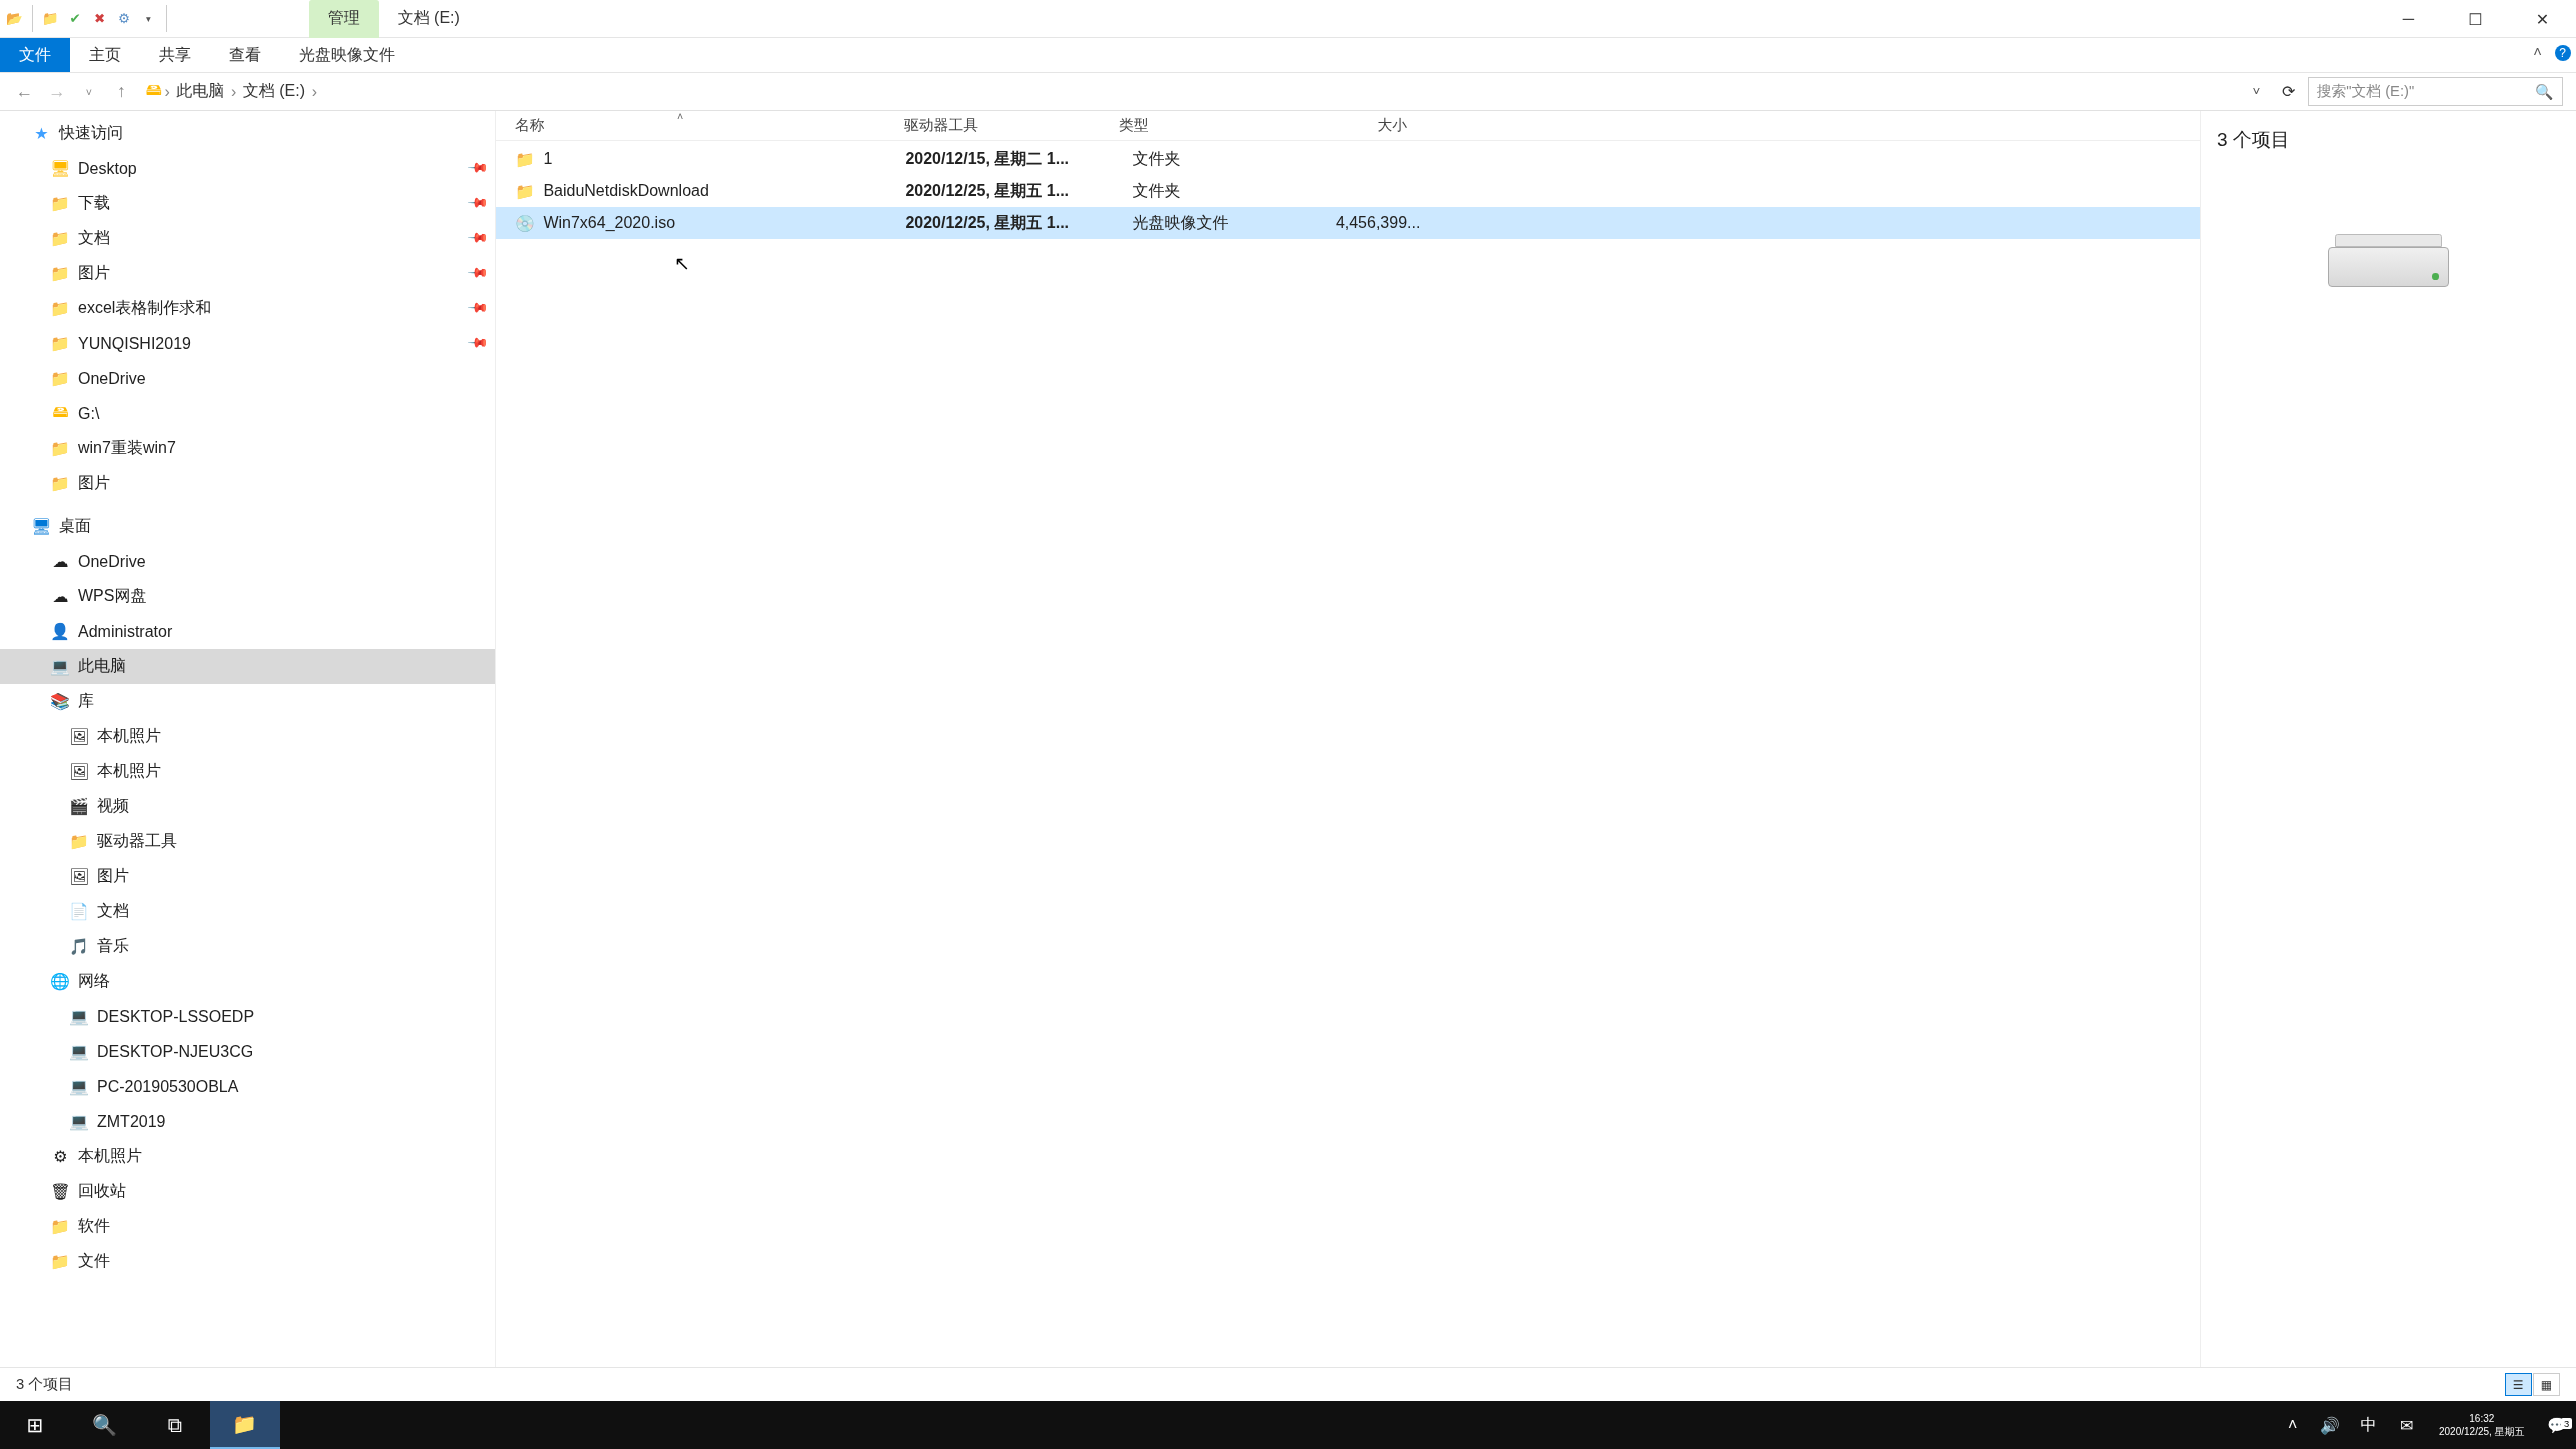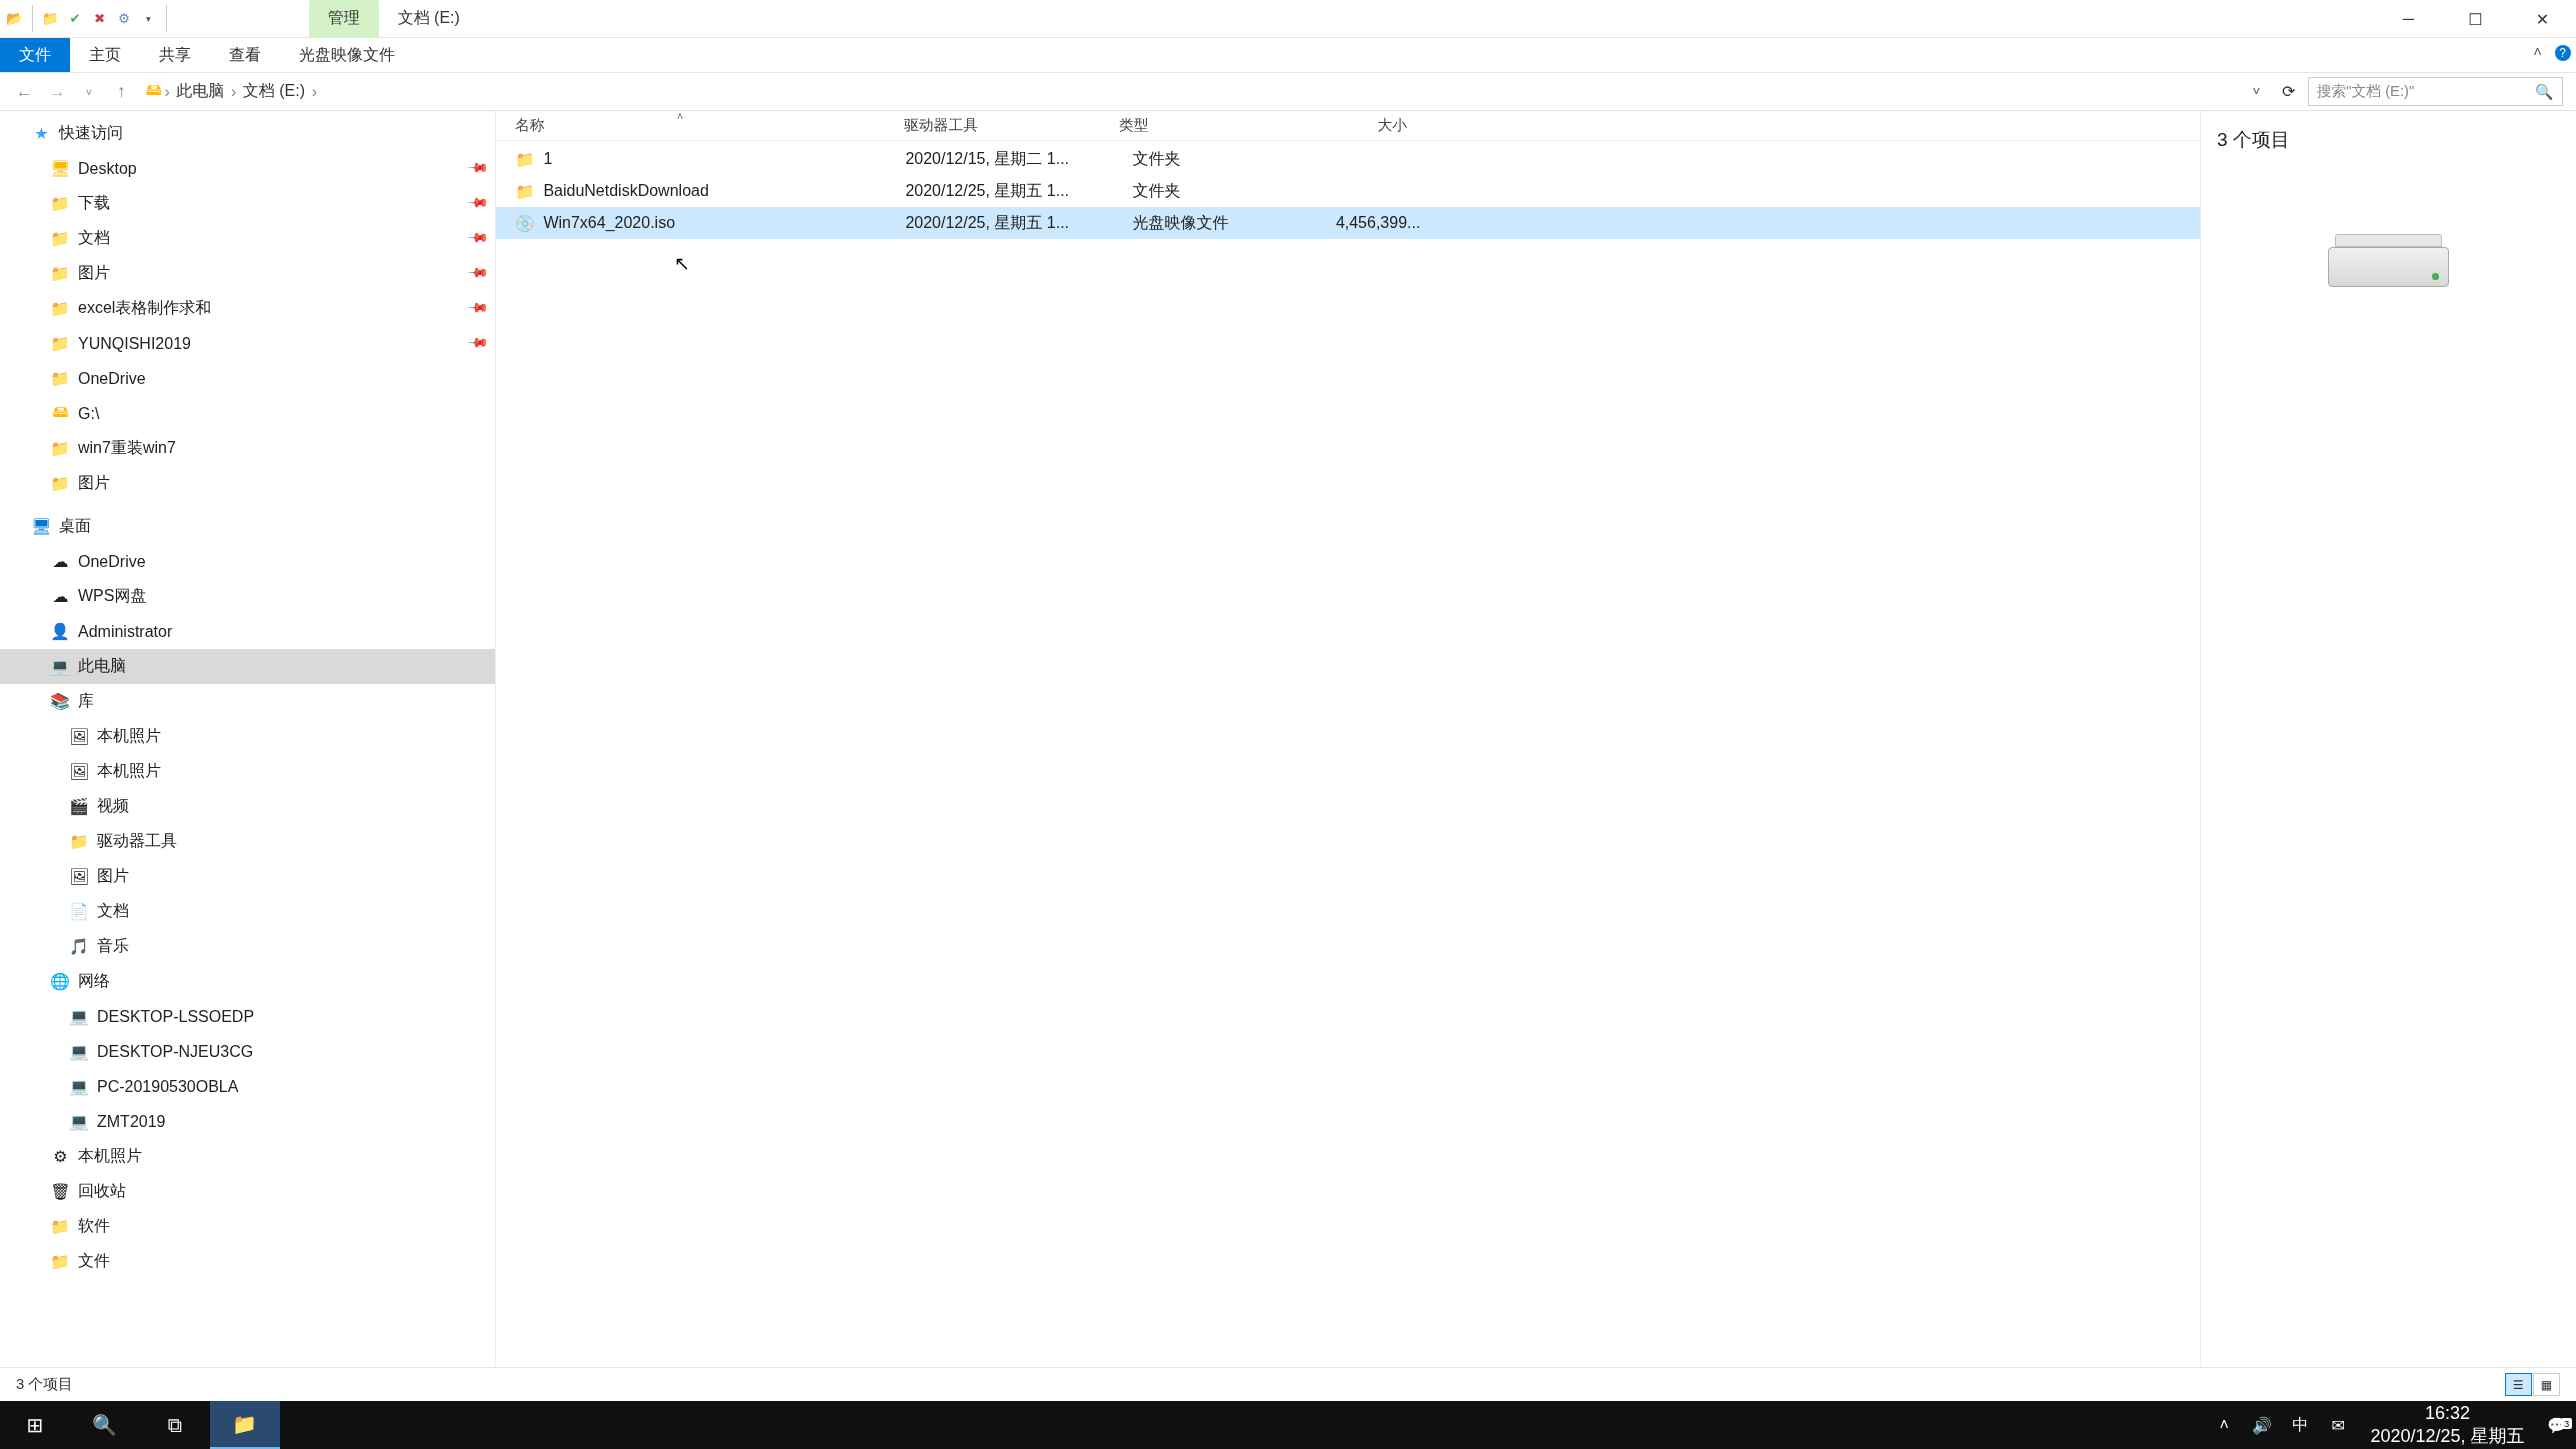--- a/index.html
+++ b/index.html
@@ -50,21 +50,21 @@
 .col-name { width: 389px; }
 .col-date { width: 215px; }
 .col-type { width: 181px; }
 .col-size { width: 107px; text-align: right; }
 .sort-indicator { position:absolute; left: 181px; top: -1.3px; font-size:10.7px; color:#666;}
 .file-rows { flex: 1; padding-top: 2.7px; }
 .file-row { display: flex; height: 32px; align-items: center; padding-left: 19px; font-size: 16px; color: #222; }
 .file-row.sel { background: #cce8ff; }
 .fr-icon { width: 19px; margin-right: 9.4px; display:inline-flex;}
 .fr-name { width: 362px; white-space: nowrap; overflow: hidden; text-overflow: ellipsis; }
-.fr-date { width: 215px; white-space: nowrap; overflow: hidden; text-overflow: ellipsis; }
+.fr-date { width: 215px; white-space: nowrap; overflow: hidden; text-overflow: ellipsis; font-weight: bold; }
 .fr-type { width: 181px; margin-left: 12px; }
 .fr-size { width: 107px; text-align: right; }
 
 
 .preview { width: 376px; border-left: 0.7px solid #eee; padding: 16px; }
 .preview-title { font-size: 19px; color: #222; margin-bottom: 81px; }
 .drive-box { width: 121px; height: 60px; margin: 0 auto; position:relative;}
 .drive-top { width: 107px; height: 13.4px; background:#e8e8e8; border:0.7px solid #bbb; border-radius:2.7px 2.7px 0 0; margin:0 auto;}
 .drive-body { width: 121px; height: 40px; background: linear-gradient(#f0f0f0,#d8d8d8); border:0.7px solid #aaa; border-radius: 4px; position:relative;}
 .drive-led { width:6.7px; height:6.7px; border-radius:50%; background:#4caf50; position:absolute; right:9.4px; bottom:6.7px;}
@@ -74,21 +74,21 @@
 .view-toggles { margin-left: auto; display:flex; gap:1.3px;}
 .vt { width: 27px; height: 23px; border:0.7px solid #ccc; display:flex;align-items:center;justify-content:center; font-size:12px;}
 .vt.active { background:#cce8ff; border-color:#0078d7;}
 
 
 .taskbar { height: 48px; background: #101010; display: flex; align-items: center; position: absolute; bottom: 0; left: 0; right: 0; }
 .tb-btn { width: 70px; height: 48px; display: flex; align-items: center; justify-content: center; color: #fff; font-size: 20px; }
 .tb-btn.active { background: #2b4a6f; border-bottom: 2.7px solid #76b9ed; }
 .tb-tray { margin-left: auto; display: flex; align-items: center; height: 48px; color: #fff; }
 .tb-tray .tr { width: 38px; text-align: center; font-size: 16px; }
-.tb-clock { text-align: center; font-size: 18px; padding: 0 13.4px; line-height: 1.3; }
+.tb-clock { text-align: center; font-size: 10px; padding: 0 13.4px; line-height: 1.3; }
 .notif { width: 38px; position:relative; text-align:center;}
 .notif-badge { position:absolute; bottom:5.4px; right:4px; background:#fff; color:#000; font-size:9.4px; padding:0 2.7px; border-radius:2px;}
 
 
 .cursor { position: absolute; left: 674px; top: 252px; font-size: 19px; color: #000; z-index: 999; pointer-events:none;}
 
 
 .ic-folder { color:#ffb900; }
 .ic-star { color:#40a0ff; }
 .ic-blue { color:#0078d7; }

